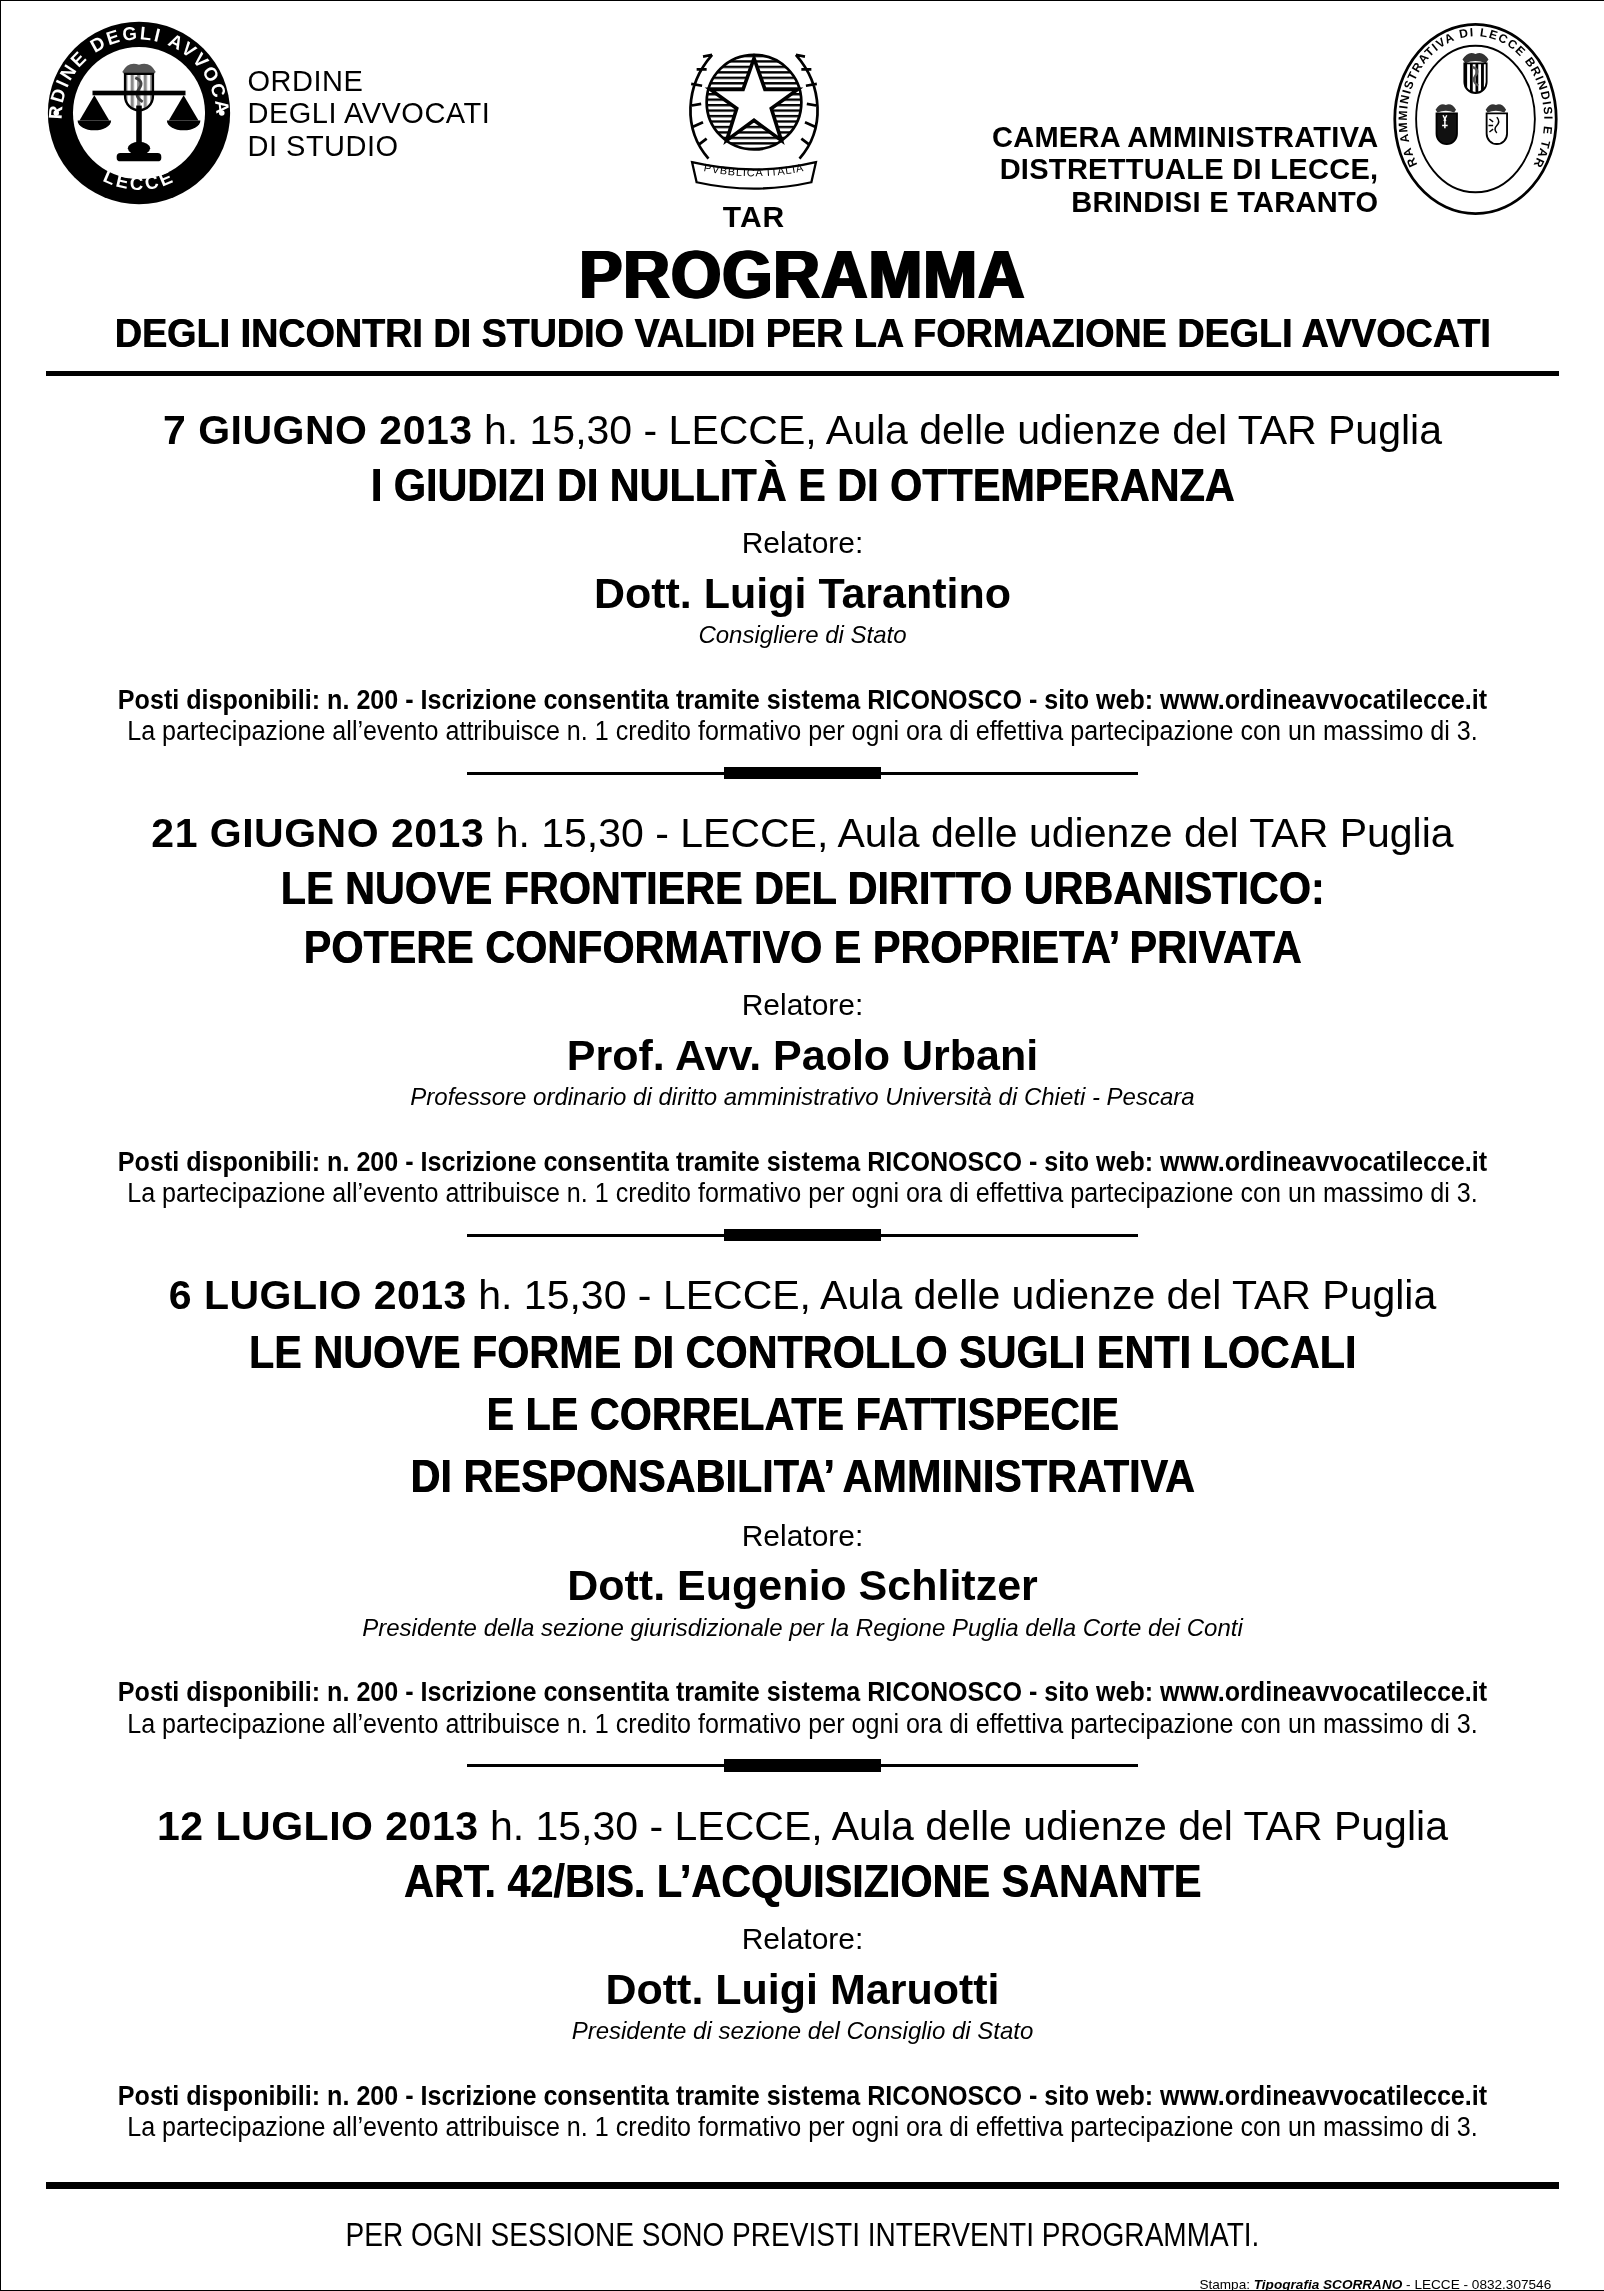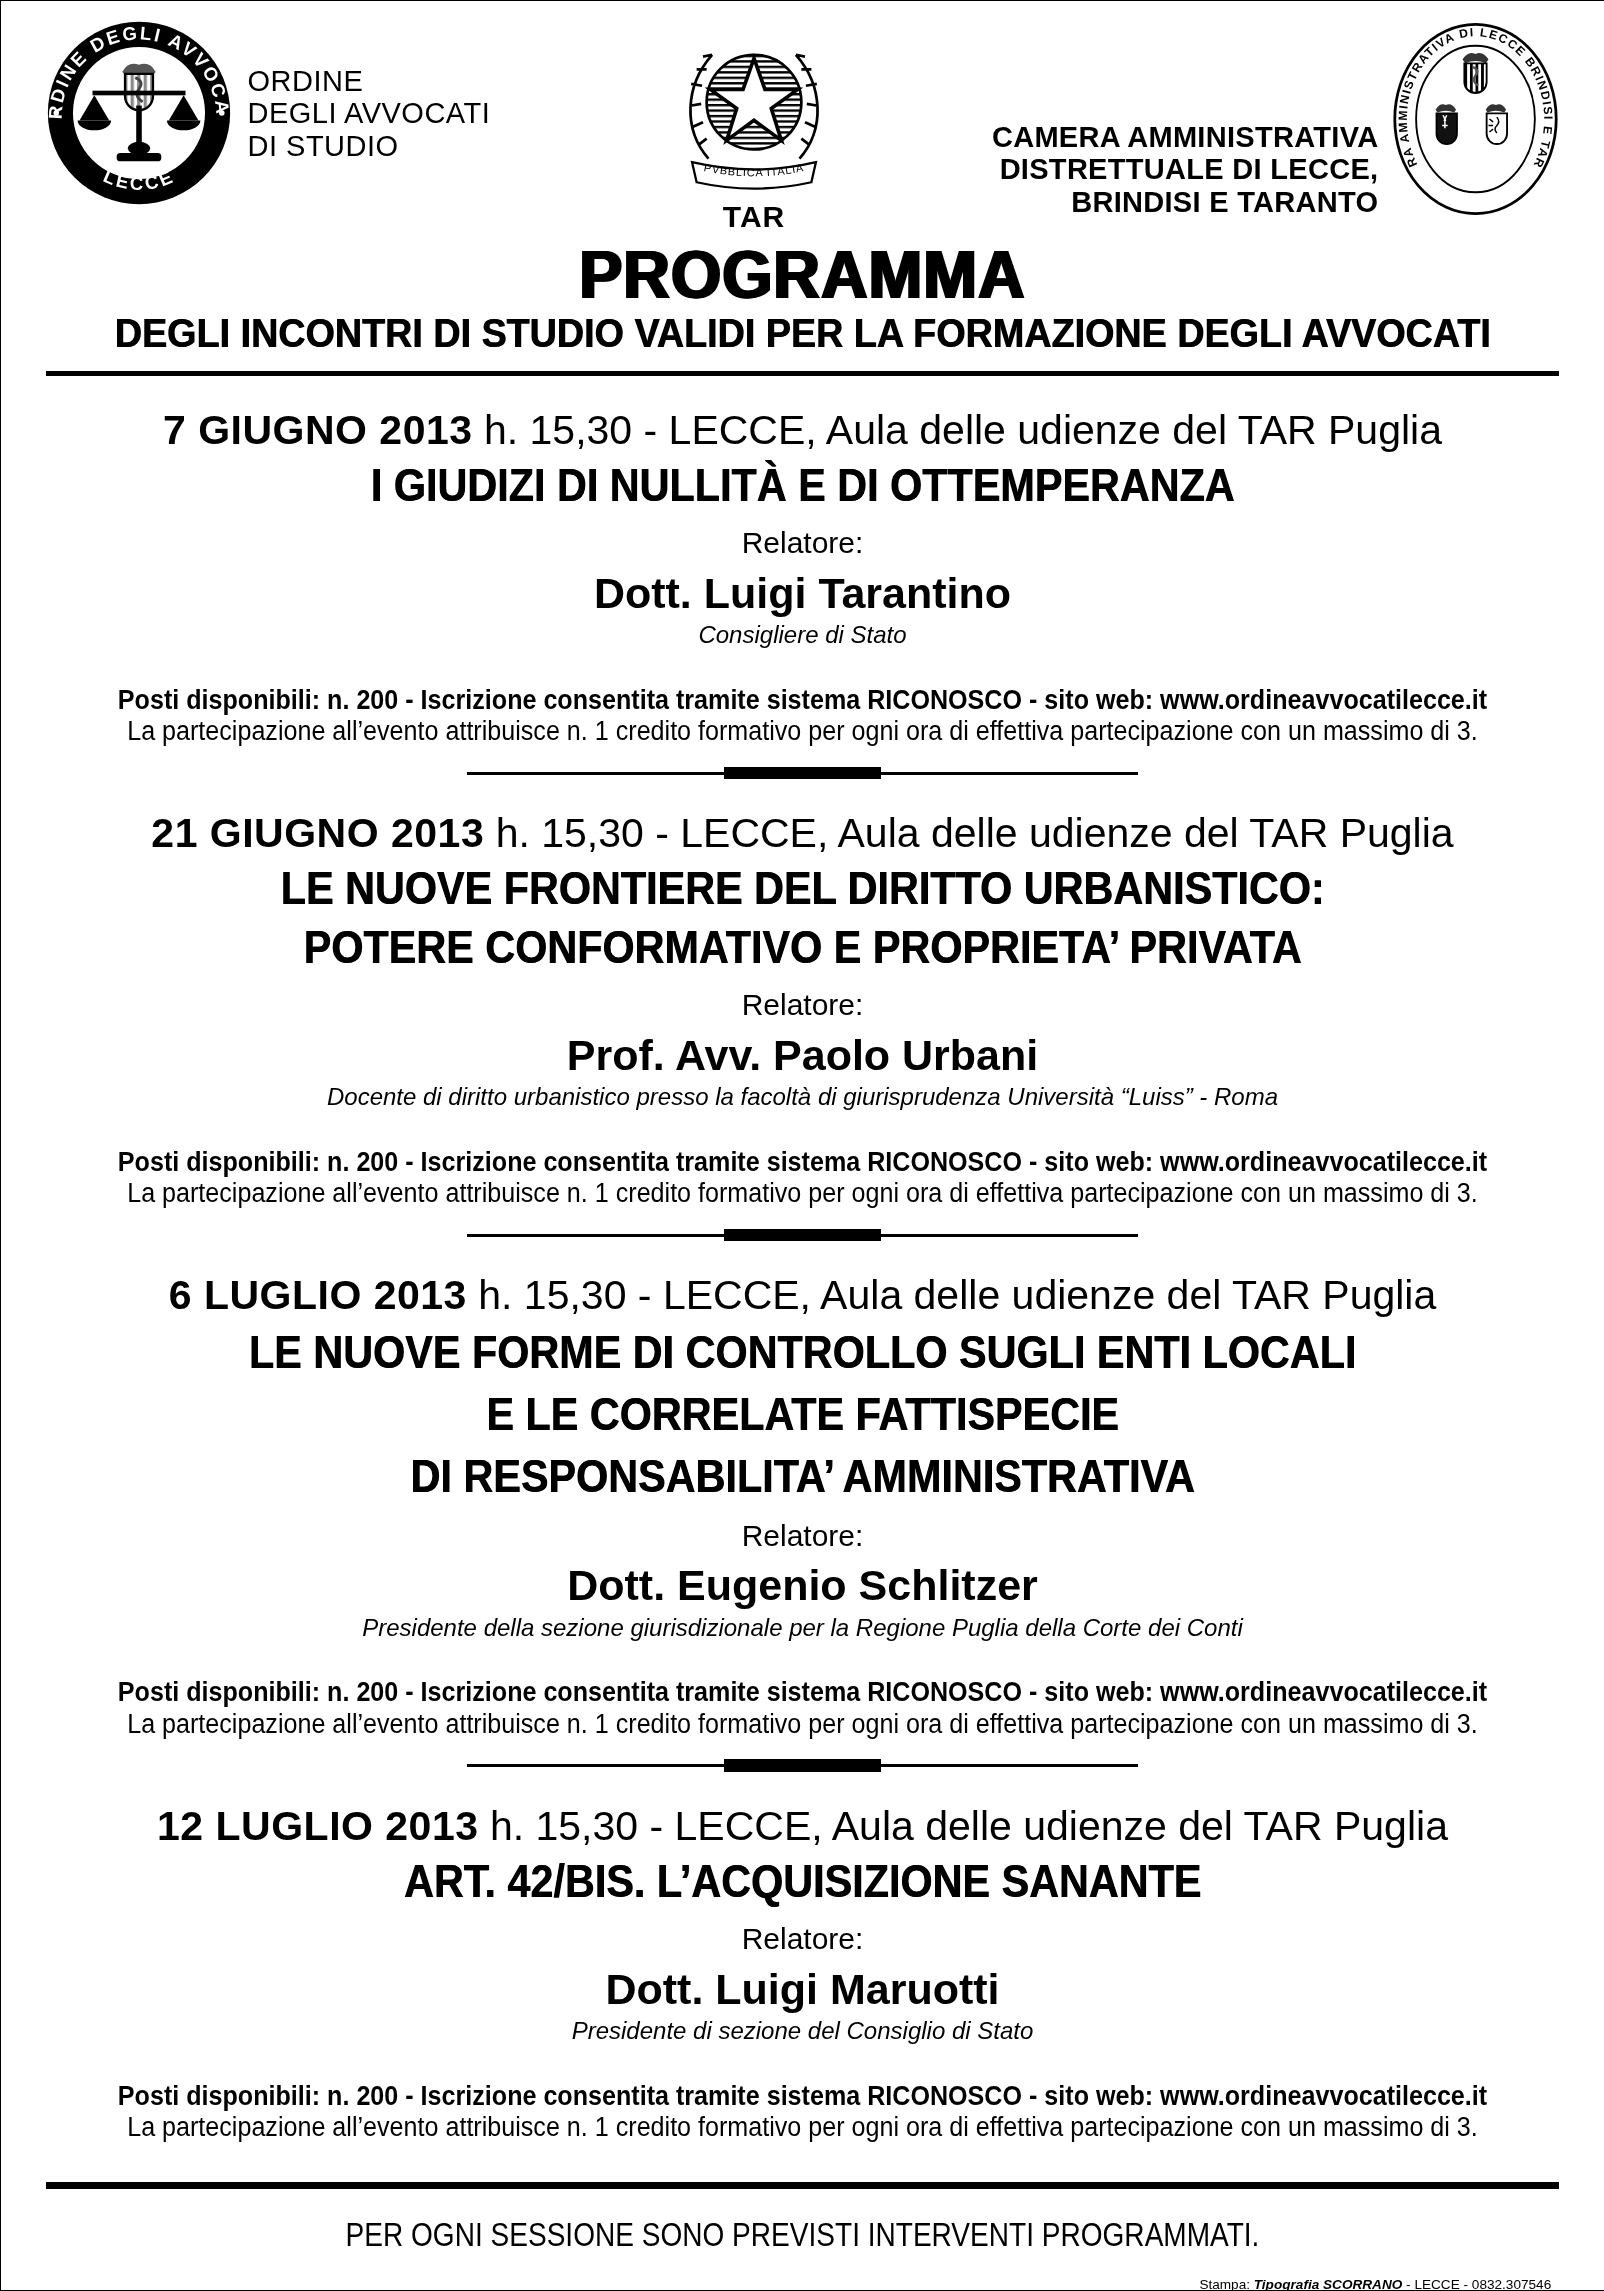--- a/index.html
+++ b/index.html
@@ -204,21 +204,21 @@
       <div class="session-head">
         <span class="date">21 GIUGNO 2013</span><span> h. 15,30 - LECCE, Aula delle udienze del TAR Puglia</span>
       </div>
       <div class="session-title">
         <div>LE NUOVE FRONTIERE DEL DIRITTO URBANISTICO:</div>
         <div>POTERE CONFORMATIVO E PROPRIETA’ PRIVATA</div>
       </div>
       <div class="relatore">Relatore:</div>
       <div class="speaker">Prof. Avv. Paolo Urbani</div>
       <div class="speaker-role">
-        <div>Docente di diritto urbanistico presso la facoltà di giurisprudenza Università “Luiss” - Roma</div>
+        <div>Professore ordinario di diritto amministrativo Università di Chieti - Pescara</div>
       </div>
       <div class="seats">
         <div class="bold">Posti disponibili: n. 200 - Iscrizione consentita tramite sistema RICONOSCO - sito web: www.ordineavvocatilecce.it</div>
         <div>La partecipazione all’evento attribuisce n. 1 credito formativo per ogni ora di effettiva partecipazione con un massimo di 3.</div>
       </div>
     </section>
 
     <div class="divider">
         <div class="thin"></div>
         <div class="thick"></div>

